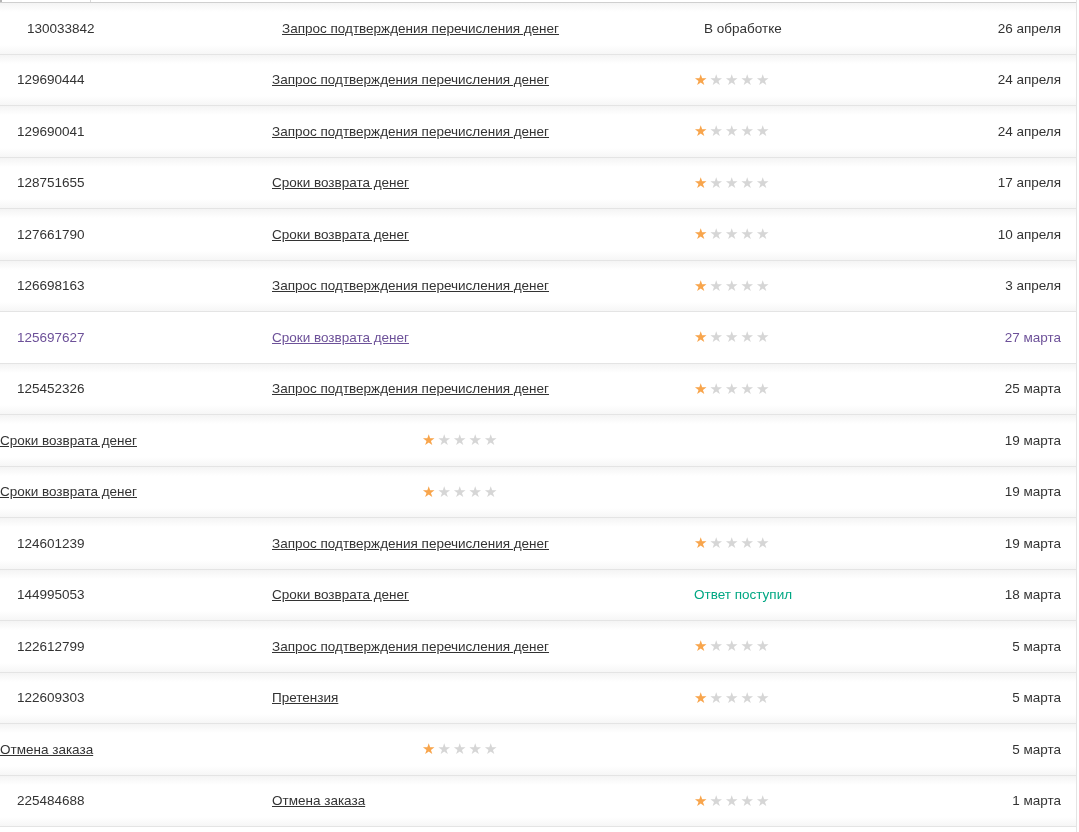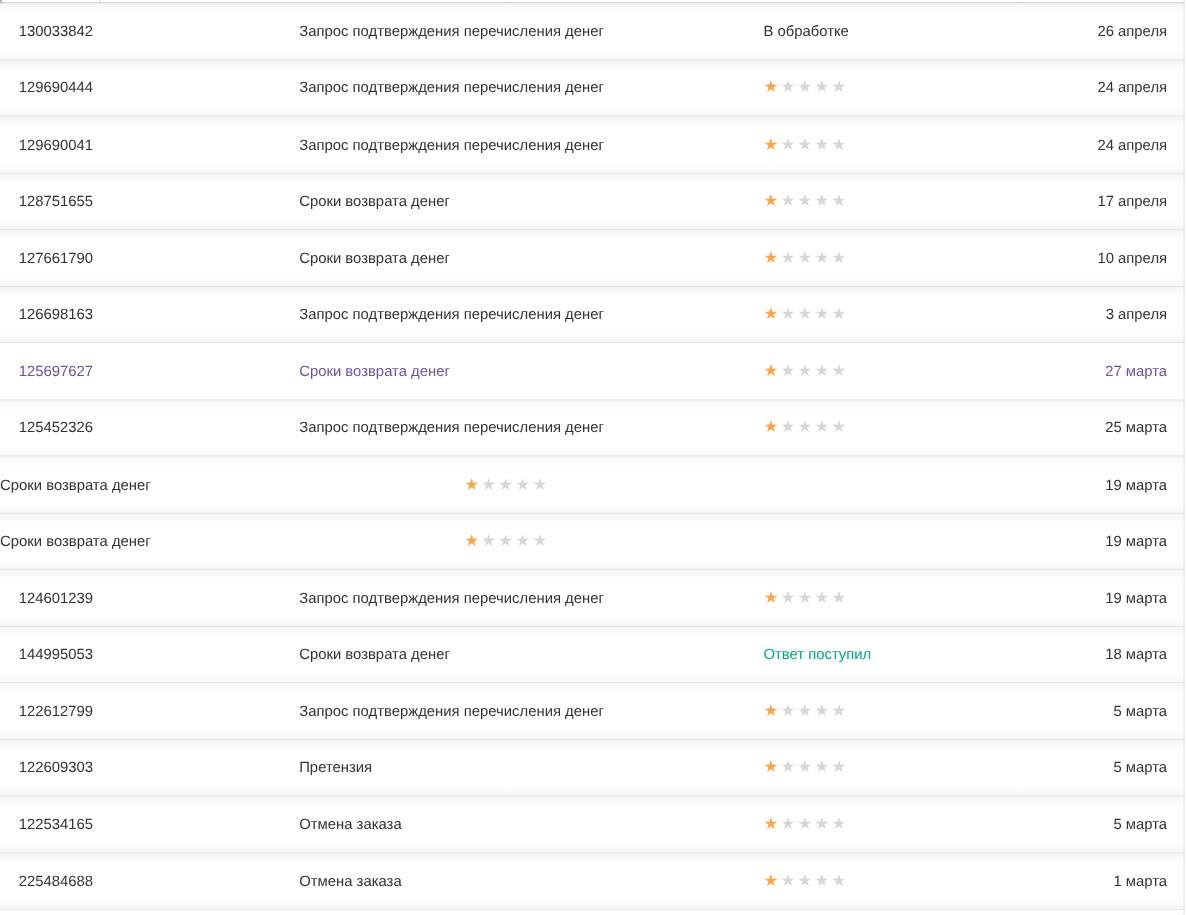--- a/index.html
+++ b/index.html
@@ -37,30 +37,30 @@
   .row {
     display: flex;
     align-items: center;
     height: 51.5px;
     border-top: 1px solid var(--c-border, #e4e4e4);
     background: linear-gradient(to bottom,
       #f4f4f4 0px, #ffffff 9px,
       #ffffff calc(100% - 9px), #f6f6f6 100%);
     cursor: pointer;
   }
-  .row:first-child { border-top-color: #cfcfcf; }
+  .row:first-child { border-top-color: #cfcfcf; padding-left: 10px; }
   .row.visited { background: #ffffff; }
   .row.visited .cell-id,
   .row.visited .cell-topic,
   .row.visited .cell-date,
   .row.visited .cell-status { color: var(--c-visited, #6d5199); }
 
   .cell { white-space: nowrap; overflow: hidden; }
   .cell-id     { width: 272px; padding-left: 17px; }
-  .cell-topic  { width: 422px; }
+  .cell-topic  { width: 422px; text-decoration: underline; }
   .cell-status { width: 256px; }
   .cell-date   { flex: 1; text-align: right; padding-right: 16px; }
 
   .status-processing { color: var(--c-text, #333333); }
   .status-answered   { color: var(--c-answered, #00a783); }
 
   .stars { display: inline-flex; line-height: 1; }
   .star { font-size: 15px; width: 15.5px; text-align: left; }
   .star.filled { color: var(--c-star-filled, #f8a54c); }
   .star.empty  { color: var(--c-star-empty, #d6d6d6); }
@@ -234,21 +234,20 @@
             <span class="star filled">★</span>
             <span class="star empty">★</span>
             <span class="star empty">★</span>
             <span class="star empty">★</span>
             <span class="star empty">★</span>
           </span></div>
     <div class="cell cell-date">5 марта</div>
   </div>
 
   <div class="row">
-    <div class="cell cell-id">122534165</div>
     <div class="cell cell-topic">Отмена заказа</div>
     <div class="cell cell-status"><span class="stars">
             <span class="star filled">★</span>
             <span class="star empty">★</span>
             <span class="star empty">★</span>
             <span class="star empty">★</span>
             <span class="star empty">★</span>
           </span></div>
     <div class="cell cell-date">5 марта</div>
   </div>

